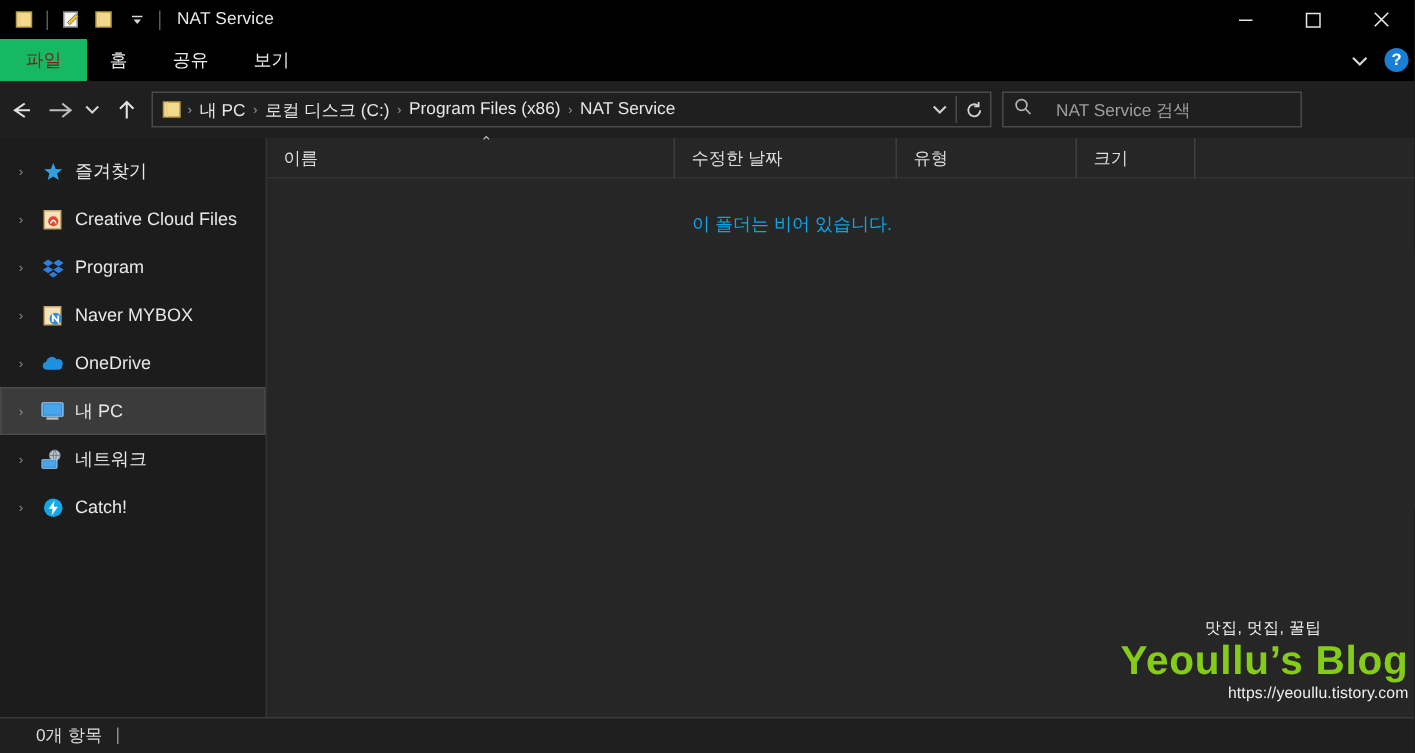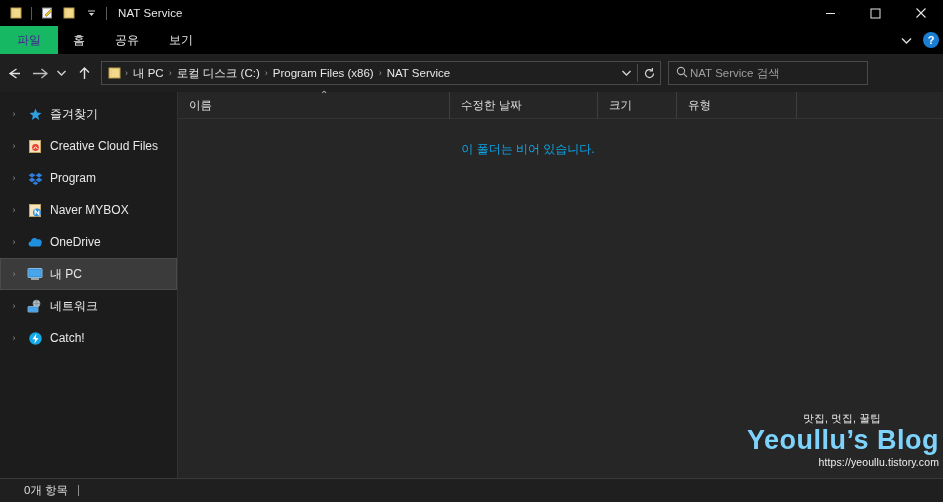--- a/index.html
+++ b/index.html
@@ -33,21 +33,21 @@
   
   .ribbon {
     position:absolute; top:26px; left:0; width:943px; height:28px;
     background:#000000;
     display:flex; align-items:stretch;
   }
   .tab {
     display:flex; align-items:center; justify-content:center;
     padding:0 15px; font-size:12px; color:#e9e9e9; height:28px;
   }
-  .tab.file { background:#16b863; color:#4c1d95; min-width:58px; }
+  .tab.file { background:#16b863; color:#7f1d1d; min-width:58px; }
   .ribbon-right { position:absolute; right:4px; top:0; height:28px; display:flex; align-items:center; gap:6px; }
   .ribbon-chev { width:22px; height:22px; display:flex; align-items:center; justify-content:center; }
   .help-ico {
     width:16px; height:16px; border-radius:50%;
     background:#1a7fd4;
     color:#ffffff; font-size:11px; font-weight:bold;
     display:flex; align-items:center; justify-content:center;
     line-height:1;
   }
 
@@ -75,21 +75,21 @@
   .crumb-sep {
     font-size:9px; color:#9a9a9a; padding:0 1px; display:flex; align-items:center;
   }
   .crumb-folder { width:18px; display:flex; align-items:center; justify-content:center; }
   .addr-right { display:flex; align-items:center; height:24px; }
   .addr-btn { width:22px; height:22px; display:flex; align-items:center; justify-content:center; color:#d2d2d2; }
   .addr-vsep { width:1px; height:18px; background:#4a4a4a; }
   .searchbox {
     margin-left:7px; width:200px; height:24px;
     border:1px solid #4a4a4a; background:#1f1f1f;
-    display:flex; align-items:center; gap:2px; padding-left:7px;
+    display:flex; align-items:center; gap:16px; padding-left:7px;
   }
   .search-ph { font-size:11.5px; color:#9e9e9e; }
 
   
   .sidebar {
     position:absolute; top:92px; left:0; width:177px; height:386px;
     background:#1c1c1c;
     padding-top:6px;
   }
   .side-item {
@@ -130,21 +130,21 @@
     font-size:12px; color:#0ea5e9;
   }
 
   
   .watermark {
     position:absolute; right:4px; bottom:10px; text-align:right;
     user-select:none;
   }
   .wm-sub { font-size:10.5px; color:#f0f0f0; font-weight:normal; letter-spacing:.3px; margin-right:58px; }
   .wm-main {
-    font-size:27px; font-weight:bold; color:#7dd3fc; line-height:1.06;
+    font-size:27px; font-weight:bold; color:#84cc16; line-height:1.06;
     letter-spacing:.5px;
   }
   .wm-url { font-size:10.5px; color:#efefef; margin-top:1px; letter-spacing:.1px; }
 
   
   .statusbar {
     position:absolute; bottom:0; left:0; width:943px; height:24px;
     background:#1f1f1f; border-top:1px solid #3a3a3a;
     display:flex; align-items:center;
   }
@@ -388,25 +388,25 @@
 
   <div class="content">
     <div class="colhdr">
       <div class="col c1">
         <span>이름</span>
         <span class="sortcaret">⌃</span>
       </div>
       <div class="col c2">
         <span>수정한 날짜</span>
       </div>
+      <div class="col c3">
+        <span>유형</span>
+      </div>
       <div class="col c4">
         <span>크기</span>
-      </div>
-      <div class="col c3">
-        <span>유형</span>
       </div>
     </div>
     <div class="emptymsg">이 폴더는 비어 있습니다.</div>
 
     <div class="watermark">
       <div class="wm-sub">맛집, 멋집, 꿀팁</div>
       <div class="wm-main">Yeoullu’s Blog</div>
       <div class="wm-url">https://yeoullu.tistory.com</div>
     </div>
   </div>

